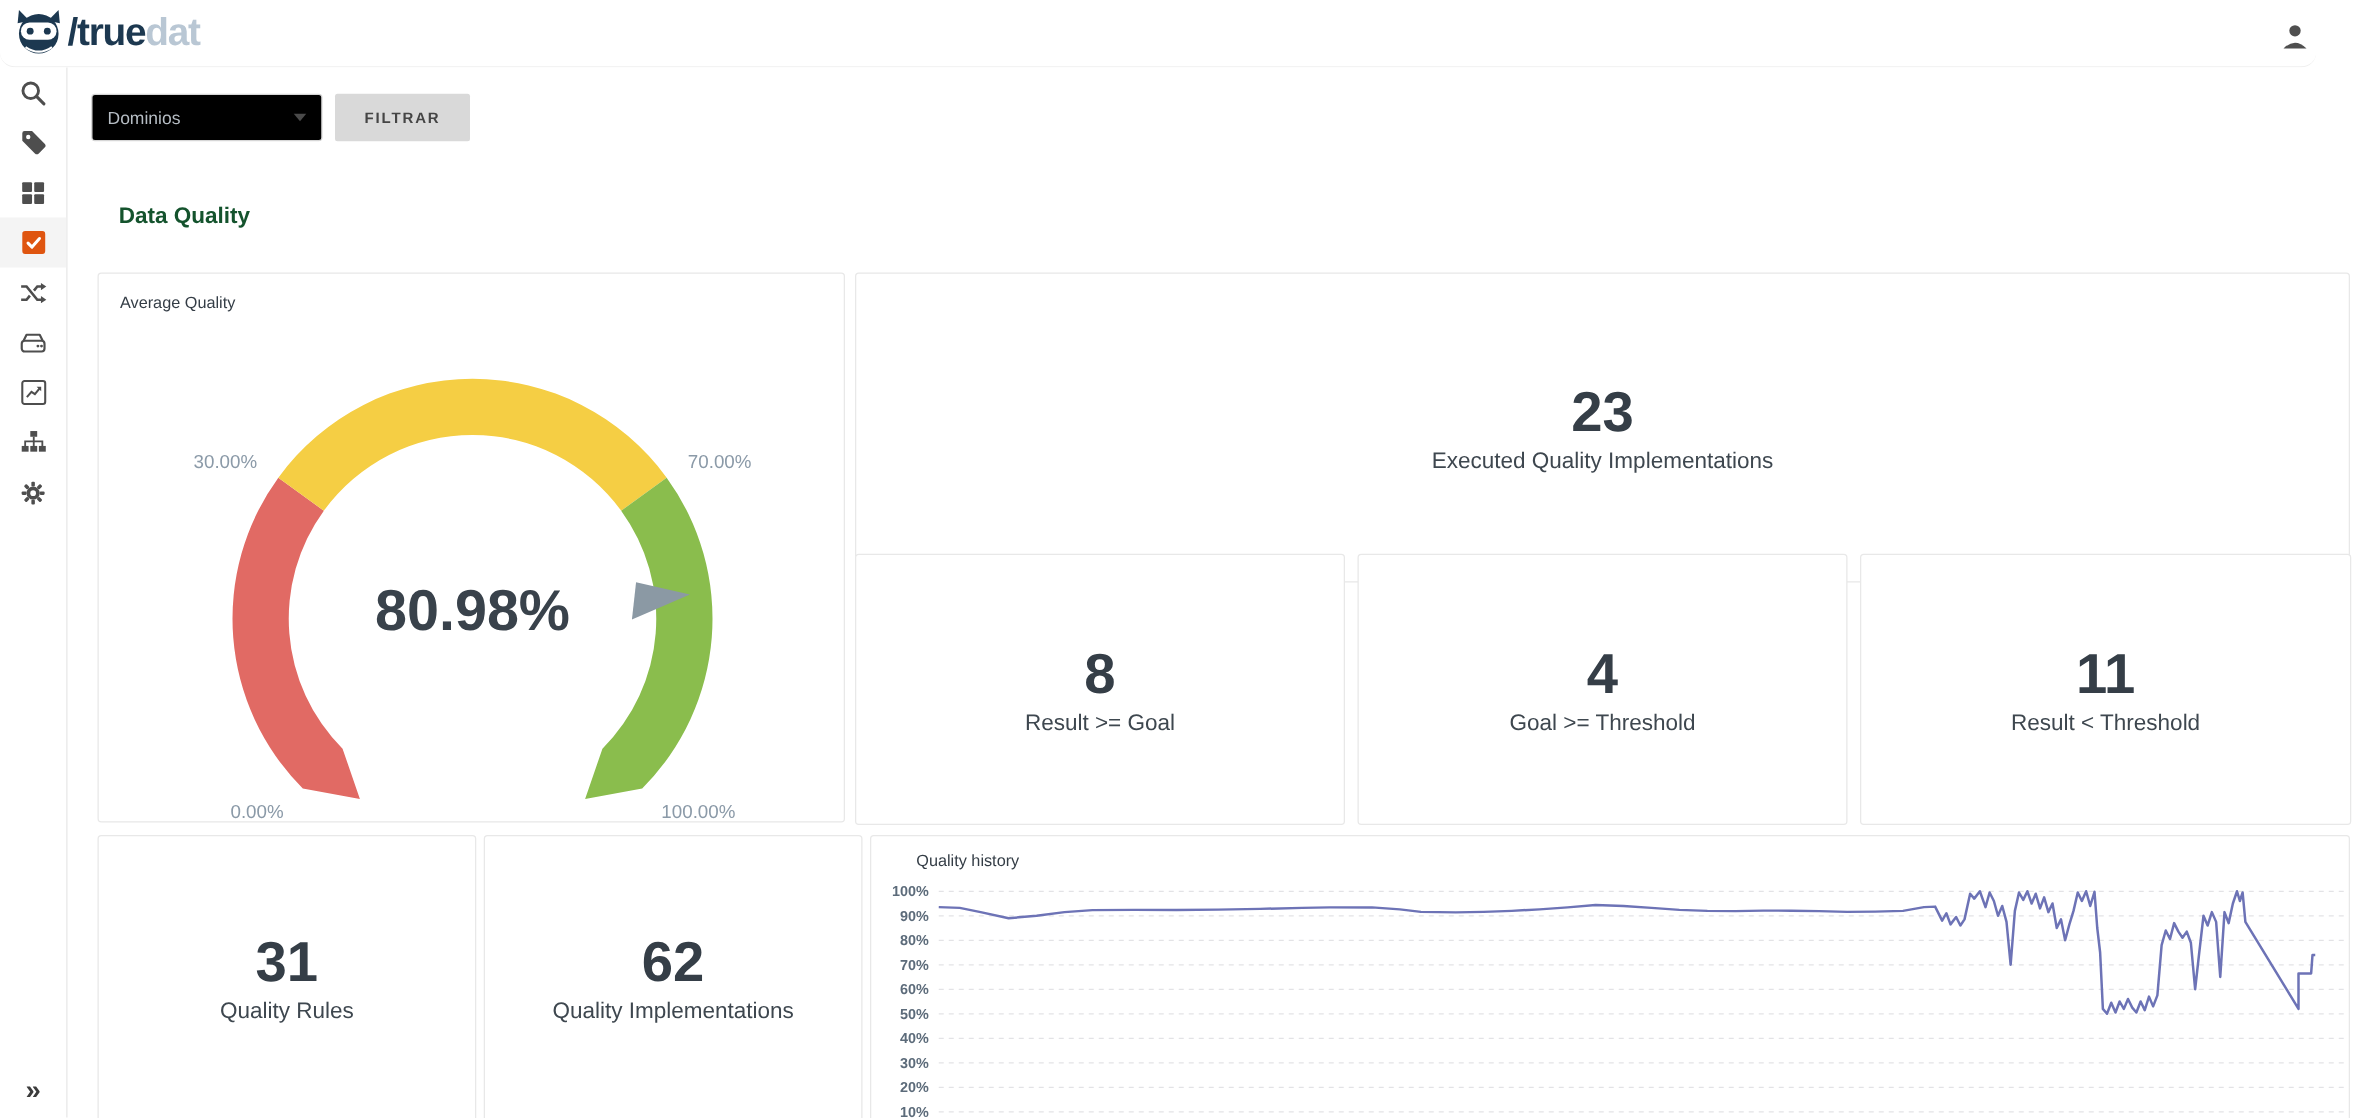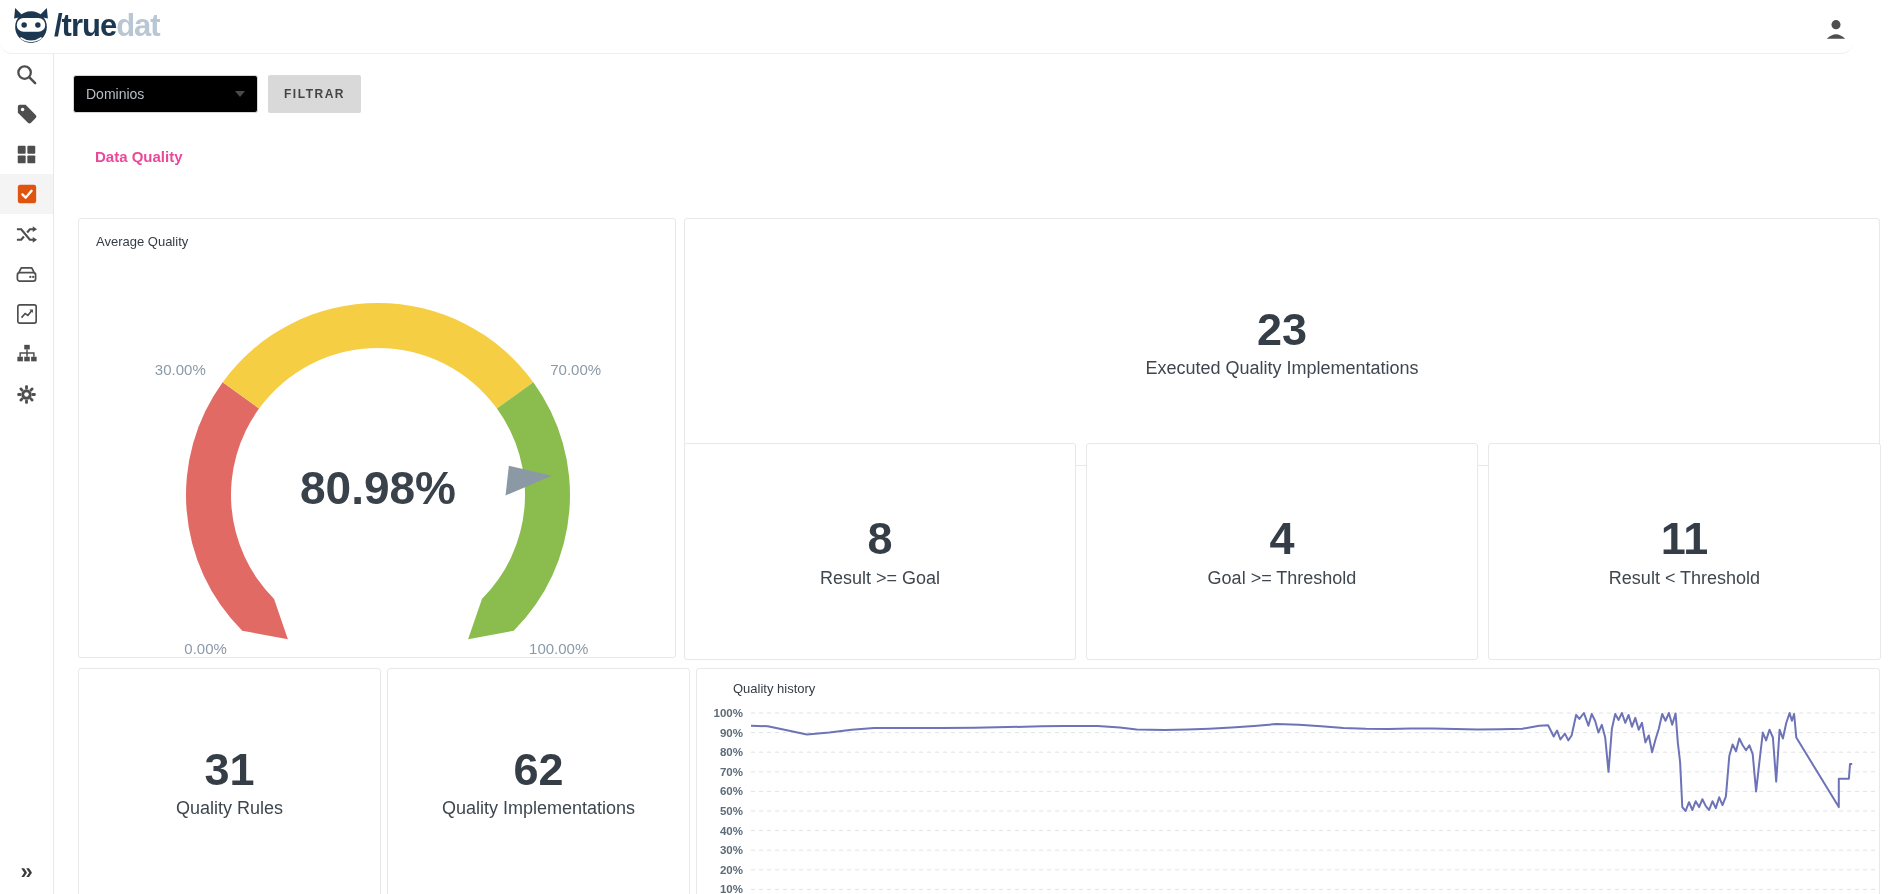--- a/index.html
+++ b/index.html
@@ -22,25 +22,25 @@
   .side-item.active { background:#f4f4f4; }
   .side-bottom { position:absolute; left:0; bottom:4px; width:53px; height:36px; display:flex;
     align-items:center; justify-content:center; cursor:pointer; font-size:22px; font-weight:700; color:#3c3c3c; }
 
   
   .select-box { position:absolute; left:73px; top:75px; width:185px; height:38px; border:1px solid #d6d6d6;
     border-radius:3px; background:#000000; display:flex; align-items:center; padding:0 12px; cursor:pointer; }
   .select-placeholder { color:#b6bdc4; font-size:14px; flex:1; }
   .select-caret { width:0; height:0; border-left:5px solid transparent; border-right:5px solid transparent;
     border-top:6px solid #4a4a4a; }
-  .filter-btn { position:absolute; left:268px; top:75px; width:93px; height:38px; background:#d9d9d9;
+  .filter-btn { position:absolute; left:268px; top:75px; width:108px; height:38px; background:#d9d9d9;
     border:none; border-radius:2px; color:#454545; font-size:12px; font-weight:700; letter-spacing:1.5px;
     font-family:inherit; cursor:pointer; }
 
-  .page-title { position:absolute; left:95px; top:148px; font-size:15px; font-weight:700; color:#ec4899; }
+  .page-title { position:absolute; left:95px; top:162px; font-size:18px; font-weight:700; color:#14532d; }
 
   
   .card { position:absolute; background:#fff; border:1px solid #e8e8e8; border-radius:3px;text-align:center; }
   .card-title { position:absolute; left:17px; top:15px; font-size:13px; color:#343d46; }
   .card-a { left:78px;  top:218px; width:598px; height:440px; }
   .card-b { left:684px; top:218px; width:1196px; height:248px; }
   .card-c { left:684px;  top:443px; width:392px; height:217px; }
   .card-d { left:1086px; top:443px; width:392px; height:217px; }
   .card-e { left:1488px; top:443px; width:393px; height:217px; }
   .card-f { left:78px;  top:668px; width:303px; height:280px; }

